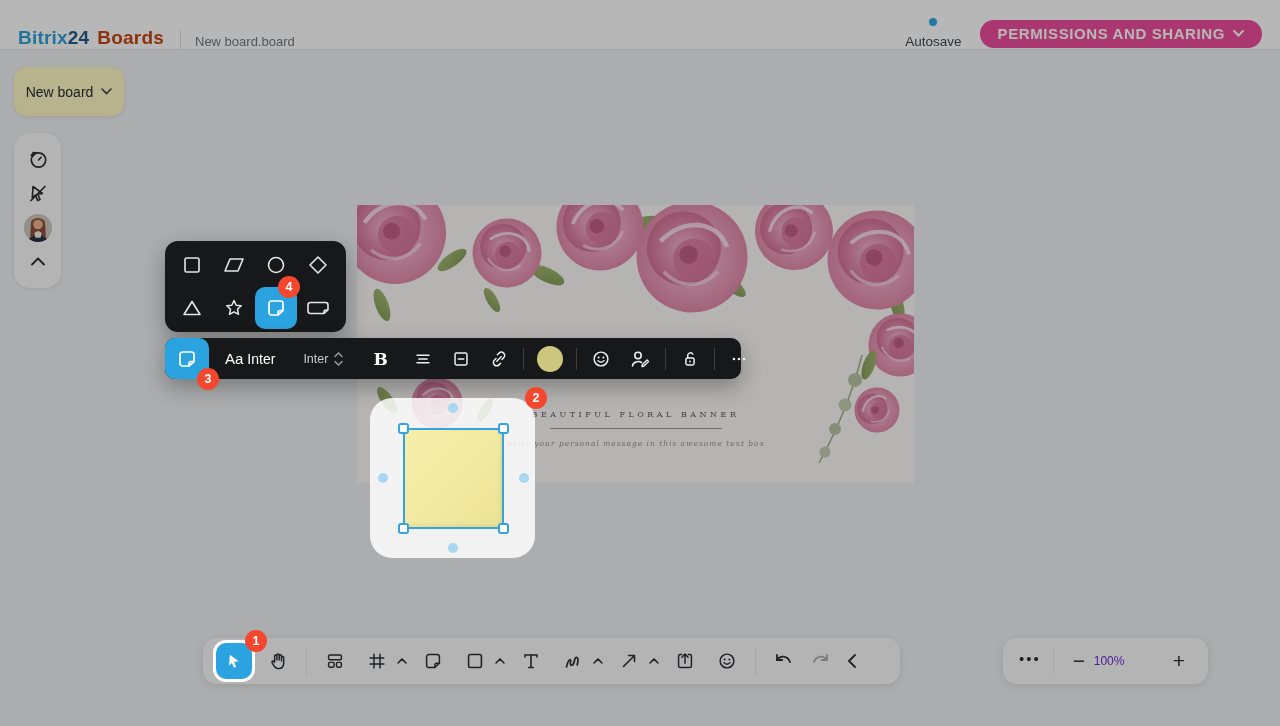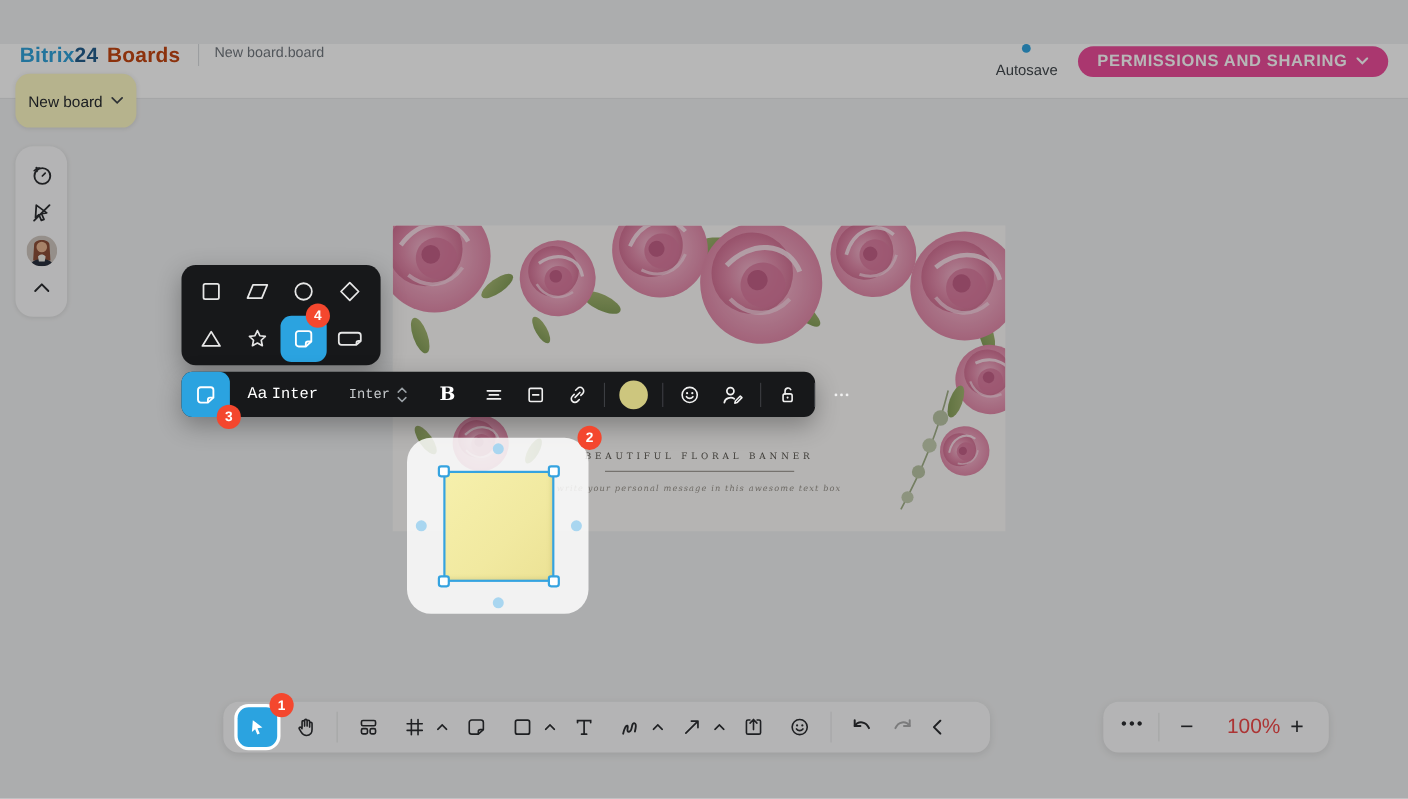--- a/index.html
+++ b/index.html
@@ -1,21 +1,21 @@
 <!DOCTYPE html>
 <html><head>
 <meta charset="utf-8">
 <style>
   * { margin:0; padding:0; box-sizing:border-box; }
   html,body { width:1280px; height:726px; overflow:hidden; }
   body { font-family:"Liberation Sans", sans-serif; background:#f0f1f2; position:relative; }
 
   
   .topbar { position:absolute; left:0; top:0; width:1280px; height:50px; background:#ffffff;
-            border-bottom:1px solid #e6e7e9; display:flex; align-items:flex-start; padding:0 18px;margin-top:40px; }
+            border-bottom:1px solid #e6e7e9; display:flex; align-items:flex-end; padding:0 18px; }
   .logo { font-weight:bold; font-size:19px; letter-spacing:.2px; display:flex; align-items:baseline; }
   .logo .b1 { color:#2b9fd8; }
   .logo .b2 { color:#1d5a8a; }
   .logo .prod { color:#c2410c; margin-left:8px; font-weight:bold; }
   .tb-sep { width:1px; height:20px; background:#d9dbde; margin:0 14px 0 16px; }
   .board-name { color:#6e747b; font-size:13px; }
   .tb-right { margin-left:auto; display:flex; align-items:center; gap:18px; }
   .autosave { display:flex; align-items:center; gap:8px; color:#3d4348; font-size:13.5px;flex-direction:column; }
   .autosave .dot { width:8px; height:8px; border-radius:50%; background:#2ba3e0; }
   .perm-btn { background:#ec4899; color:#fff; border:none; height:28px; padding:0 18px;
@@ -56,42 +56,42 @@
 
   
   .zoom-pill { position:absolute; left:1003px; top:638px; width:205px; height:46px; background:#fbfbfc;
                border-radius:14px; box-shadow:0 2px 8px rgba(40,40,40,.12);
                display:flex; align-items:center; padding:0 14px; }
   .zoom-more { border:none; background:transparent; font-size:15px; letter-spacing:2px; color:#26282b;
                cursor:pointer; padding:0 4px 6px 2px; font-family:inherit;}
   .zoom-sep { width:1px; height:26px; background:#e4e5e7; margin:0 10px 0 8px; }
   .zoom-btn { border:none; background:transparent; font-size:21px; color:#26282b; cursor:pointer;
               width:30px; height:36px; line-height:34px; font-family:inherit; }
-  .zoom-level { flex:1; text-align:right; font-size:19px; color:#ef4444; }
+  .zoom-level { flex:1; text-align:left; font-size:12px; color:#6d28d9; }
 
   
   .overlay { position:absolute; left:0; top:0; width:1280px; height:726px; background:rgba(16,17,18,.30); z-index:10; }
 
   
   .shape-popup { position:absolute; left:165px; top:241px; width:181px; height:91px; background:#17181a;
                  border-radius:13px; z-index:20; display:grid; grid-template-columns:repeat(4,42px);
                  grid-template-rows:repeat(2,42px); padding:3px 6px; row-gap:1px;
                  box-shadow:0 8px 22px rgba(0,0,0,.30); }
   .shape-cell { border:none; background:transparent; border-radius:10px; display:flex;
                 align-items:center; justify-content:center; cursor:pointer; position:relative; }
   .shape-cell.selected { background:#2ba3e0; }
 
   
   .text-toolbar { position:absolute; left:165px; top:338px; width:576px; height:41px; background:#17181a;
                   border-radius:10px; z-index:20; display:flex; align-items:center;
                   box-shadow:0 8px 22px rgba(0,0,0,.30); }
   .tt-sticky { width:44px; height:41px; background:#2ba3e0; border:none; border-radius:10px;
                display:flex; align-items:center; justify-content:center; cursor:pointer; position:relative; flex:0 0 auto; }
   .tt-item { border:none; background:transparent; color:#f2f3f4; display:flex; align-items:center;
-             justify-content:center; cursor:pointer; height:41px; padding:0 8px; font-family:Liberation Mono, monospace; flex:0 0 auto;}
+             justify-content:center; cursor:pointer; height:41px; padding:0 8px; font-family:Liberation Sans, sans-serif; flex:0 0 auto;}
   .tt-aa { font-size:15px; color:#fff; padding-right:2px; margin-left:8px; }
   .tt-font { font-size:14px; color:#fff; padding-left:2px; }
   .tt-size { font-size:12.5px; color:#c7cacd; gap:6px; margin-left:12px; }
   .tt-bold { font-family:"DejaVu Serif", serif; font-size:17px; font-weight:bold; color:#fff; margin-left:14px; }
   .tt-sep { width:1px; height:22px; background:#3c3e42; margin:0 5px; flex:0 0 auto; }
   .tt-color-dot { width:26px; height:26px; border-radius:50%; background:#cdc67e; }
 
   
   .spot-card { position:absolute; left:370px; top:398px; width:165px; height:160px;
                background:rgba(255,255,255,.84); border-radius:22px; z-index:20; }

